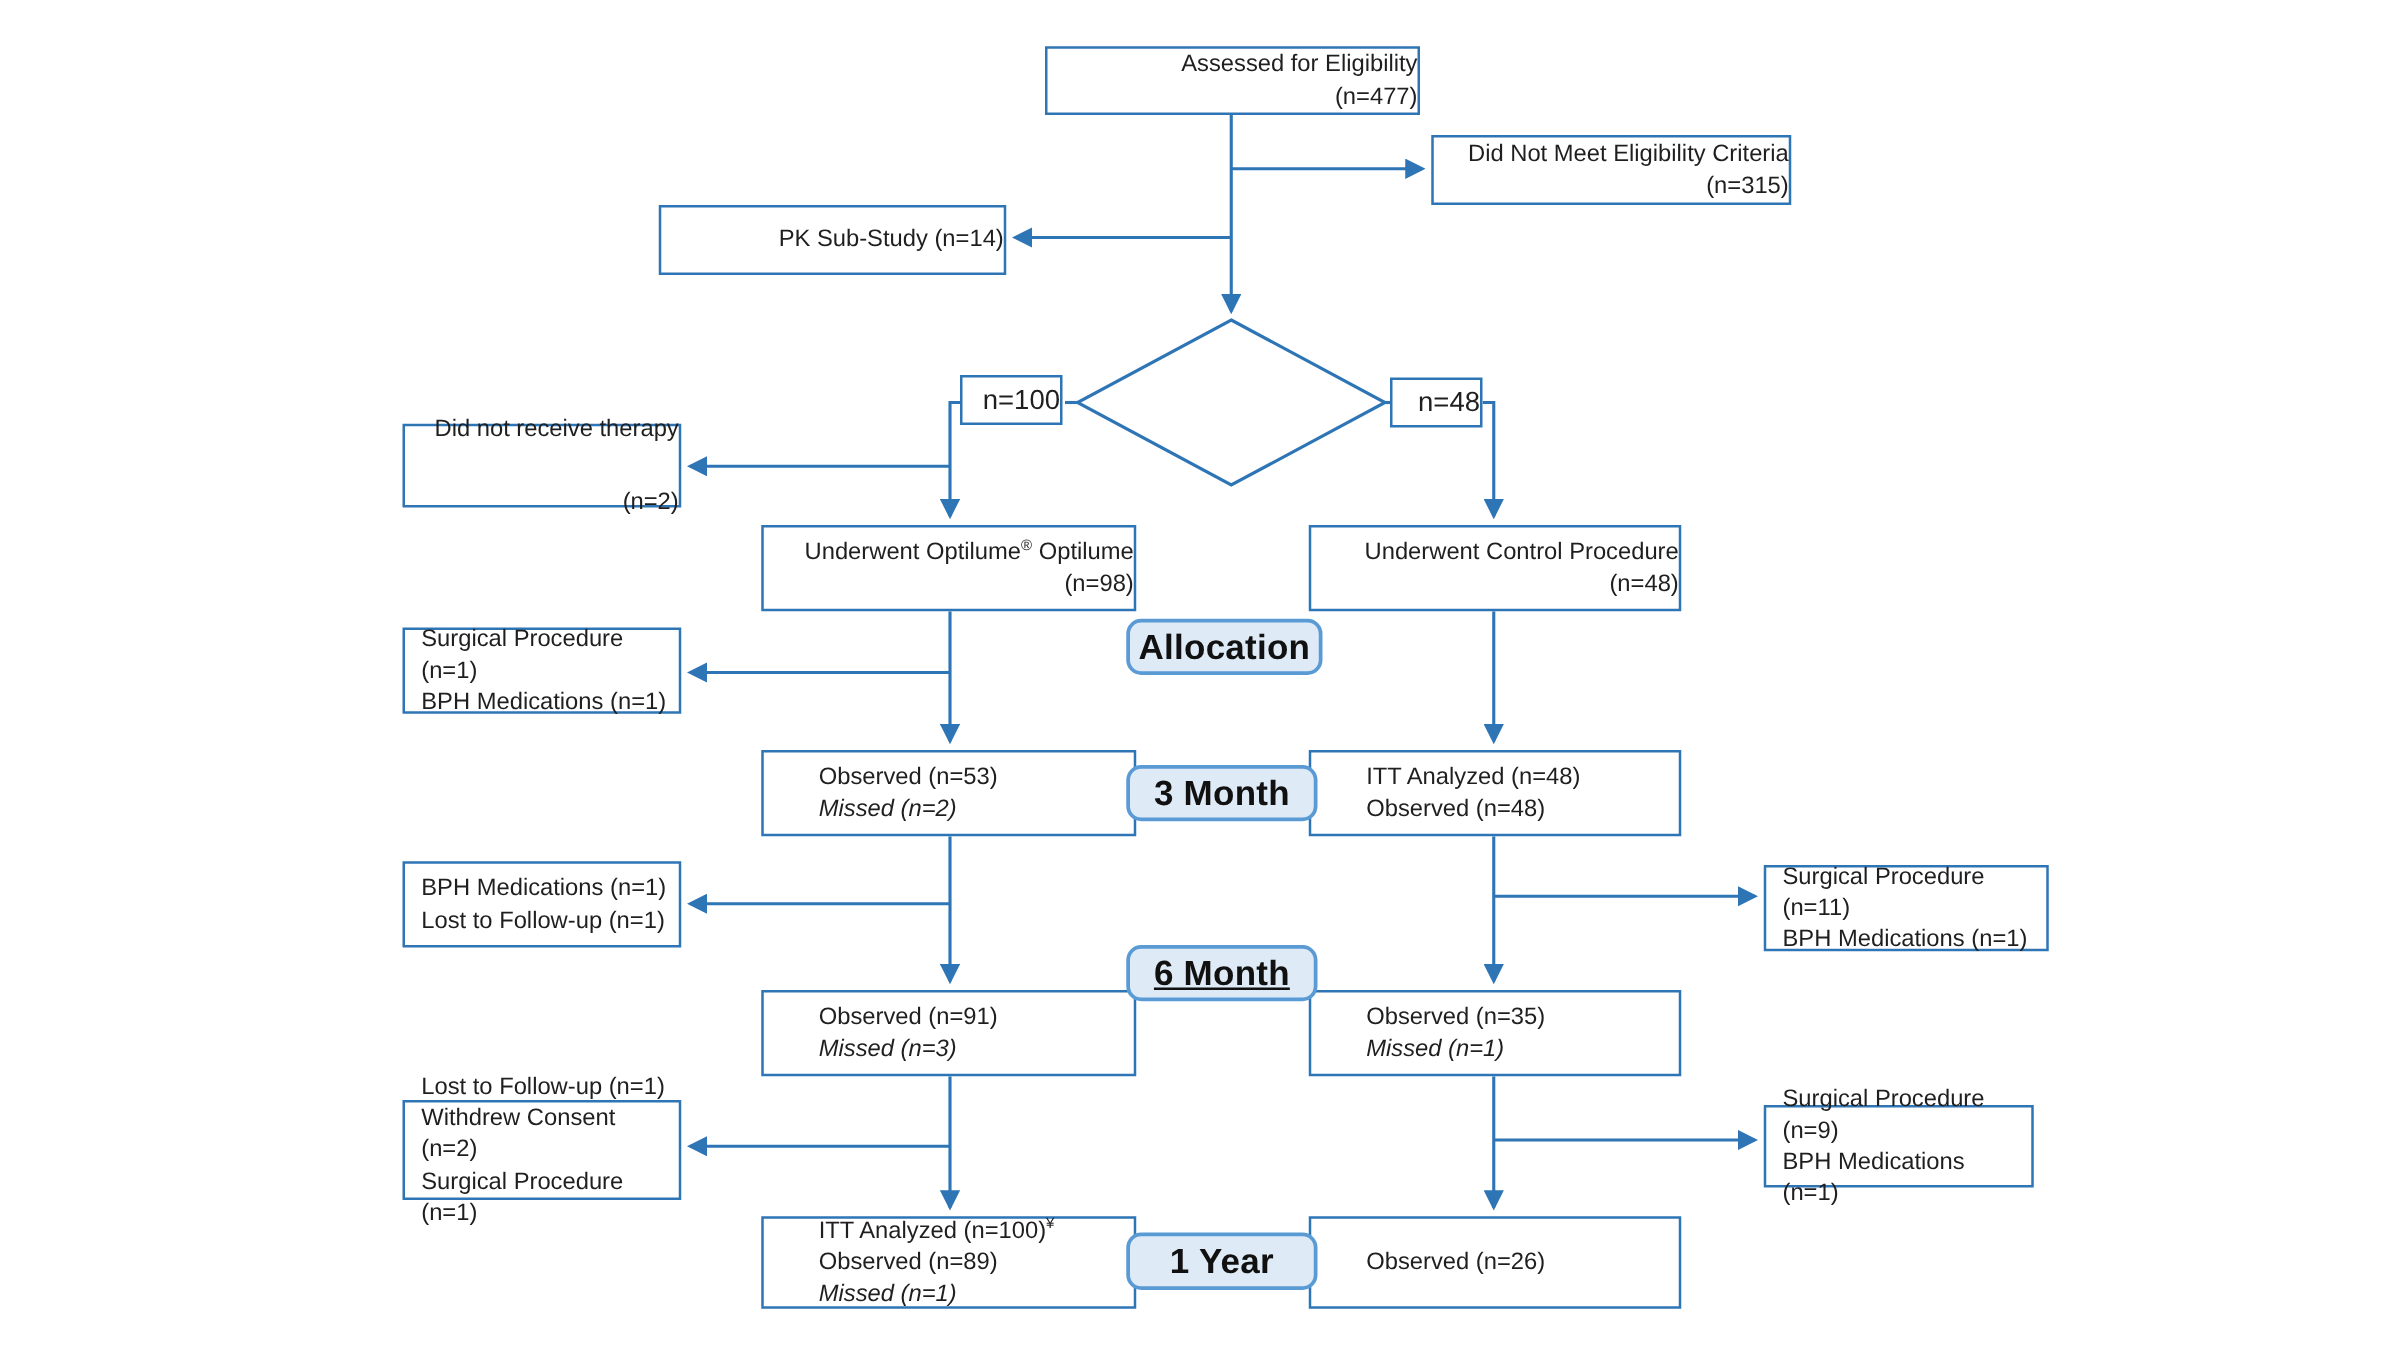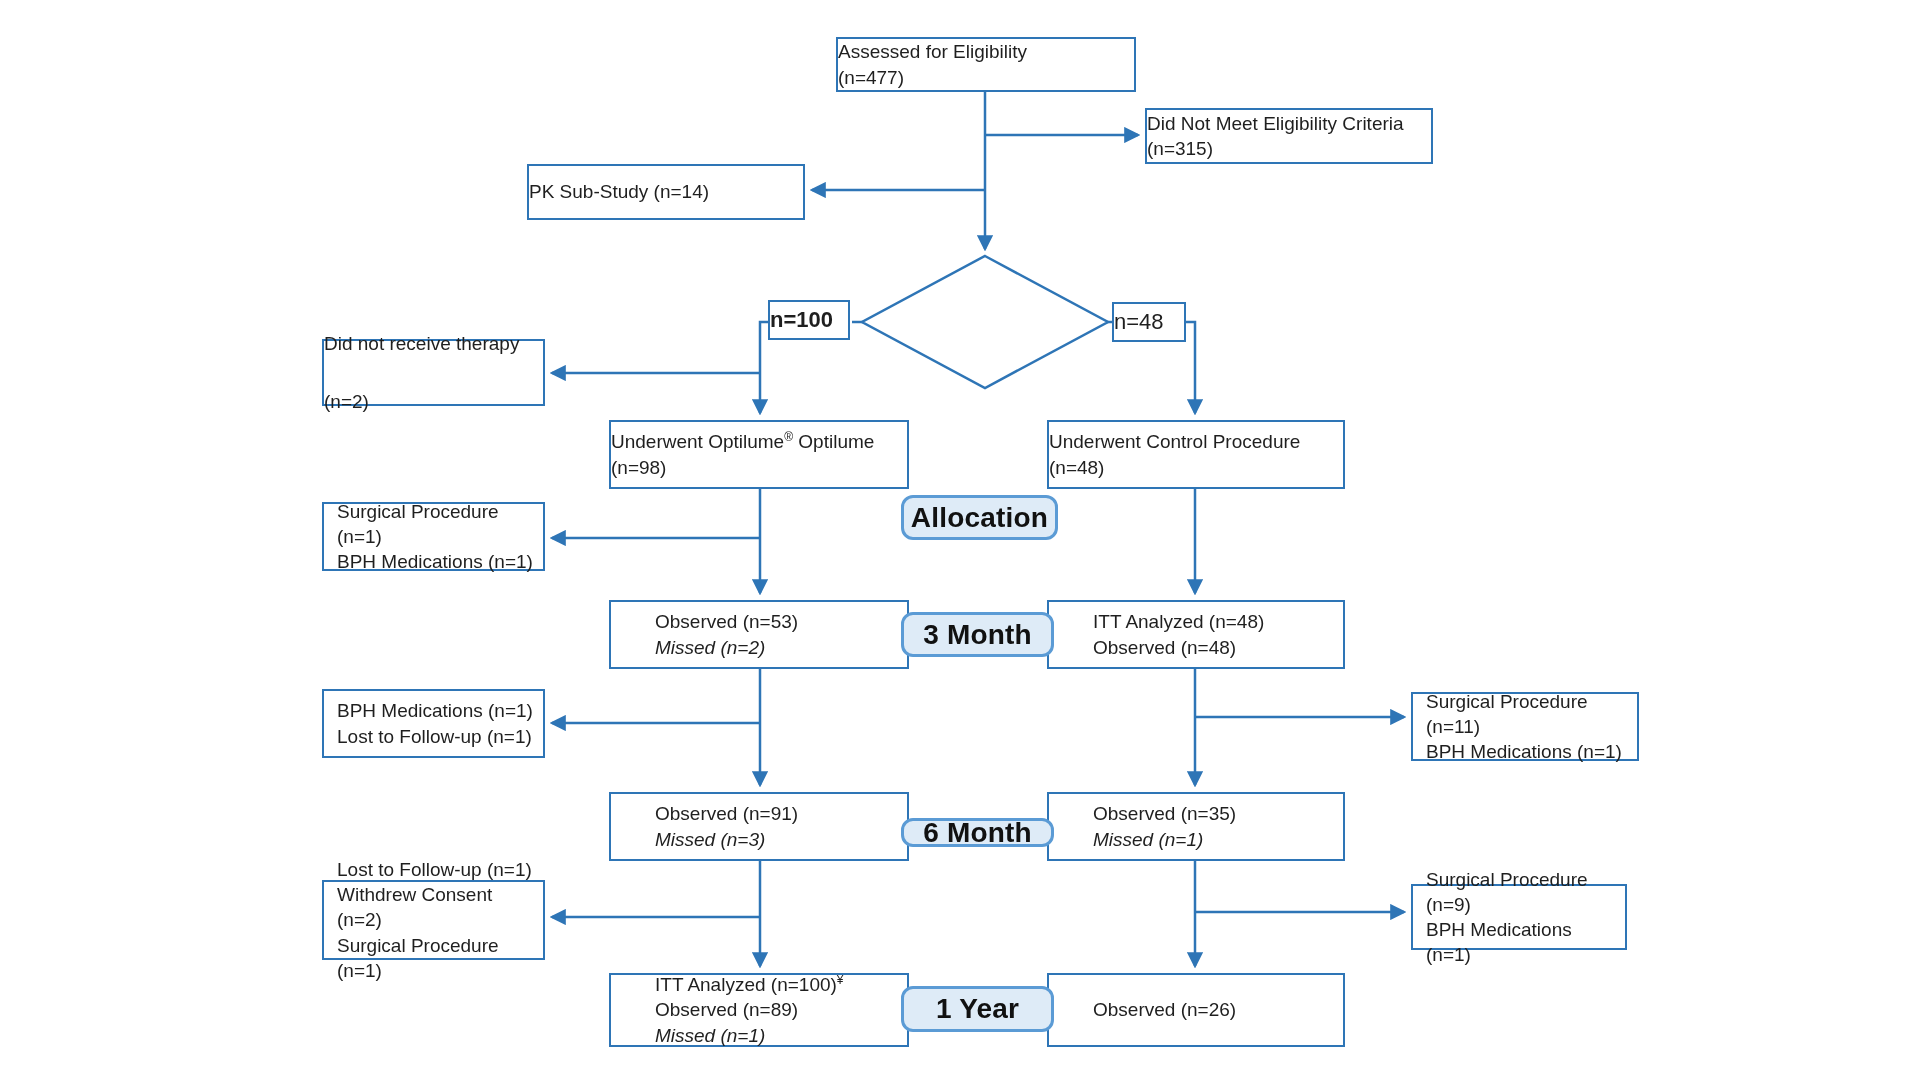--- a/index.html
+++ b/index.html
@@ -6,59 +6,59 @@
   #canvas{
     position:relative;width:1920px;height:1080px;background:#ffffff;
     font-family:"Liberation Sans",sans-serif;color:#1f1f1f;overflow:hidden;
   }
   #connectors{position:absolute;left:0;top:0;width:1920px;height:1080px;z-index:1;}
   .box{
     position:absolute;background:#ffffff;border:2px solid #2e75b6;box-sizing:border-box;
     display:flex;flex-direction:column;justify-content:center;z-index:2;
     font-size:19px;line-height:1.32;
   }
-  .box.center{align-items:flex-start;text-align:center;}
+  .box.center{align-items:flex-end;text-align:center;}
   .box.left{align-items:flex-start;text-align:left;padding-left:13px;padding-right:6px;}
   .box.midpad{align-items:flex-start;text-align:left;padding-left:44px;padding-right:6px;}
   .it{font-style:italic;}
   .nbox{font-size:22px;}
   .badge{
     position:absolute;z-index:3;background:#deebf7;border:3px solid #5b9bd5;border-radius:12px;
     box-sizing:border-box;display:flex;align-items:center;justify-content:center;
     font-size:28px;font-weight:bold;color:#111111;letter-spacing:.2px;
   }
   .diamond-label{
     position:absolute;z-index:2;display:flex;flex-direction:column;align-items:center;
     justify-content:center;text-align:center;font-size:20px;line-height:1.35;background:transparent;
   }
   sup{font-size:12px;line-height:0;}
   
   #box-assessed   {left:836px; top:37px;  width:300px;height:55px;}
   #box-noteligible{left:1145px;top:108px; width:288px;height:56px;}
   #box-pk         {left:527px; top:164px; width:278px;height:56px;}
   #lbl-randomized {left:905px; top:294px; width:160px;height:56px;}
-  #box-n100       {left:768px; top:300px; width:82px; height:40px;font-weight:bold;}
+  #box-n100       {left:768px; top:300px; width:82px; height:40px;}
   #box-n48        {left:1112px;top:302px; width:74px; height:40px;}
   #box-notherapy  {left:322px; top:339px; width:223px;height:67px;gap:32px;}
   #box-optilume   {left:609px; top:420px; width:300px;height:69px;}
   #box-control    {left:1047px;top:420px; width:298px;height:69px;}
   #box-exclopt3m  {left:322px; top:502px; width:223px;height:69px;}
   #box-obs3mopt   {left:609px; top:600px; width:300px;height:69px;}
   #box-itt3mctrl  {left:1047px;top:600px; width:298px;height:69px;}
   #box-exclopt6m  {left:322px; top:689px; width:223px;height:69px;}
   #box-exclctrl6m {left:1411px;top:692px; width:228px;height:69px;}
   #box-obs6mopt   {left:609px; top:792px; width:300px;height:69px;}
   #box-obs6mctrl  {left:1047px;top:792px; width:298px;height:69px;}
   #box-exclopt1y  {left:322px; top:880px; width:223px;height:80px;}
   #box-exclctrl1y {left:1411px;top:884px; width:216px;height:66px;}
   #box-itt1yopt   {left:609px; top:973px; width:300px;height:74px;}
   #box-obs1yctrl  {left:1047px;top:973px; width:298px;height:74px;}
   #badge-allocation{left:901px;top:455px;width:157px;height:45px;margin-top:40px;}
   #badge-3m        {left:901px;top:612px;width:153px;height:45px;}
-  #badge-6m        {left:901px;top:818px;width:153px;height:29px;}
+  #badge-6m        {left:901px;top:756px;width:153px;height:45px;text-decoration:underline;}
   #badge-1y        {left:901px;top:986px;width:153px;height:46px;}
 </style>
 </head>
 <body>
 
 <div id="canvas">
 
   <svg id="connectors" viewBox="0 0 1920 1080" xmlns="http://www.w3.org/2000/svg">
     <defs>
       <marker id="arrow" viewBox="0 0 10 10" refX="8.5" refY="5" markerWidth="6.5" markerHeight="6.5" orient="auto-start-reverse">

